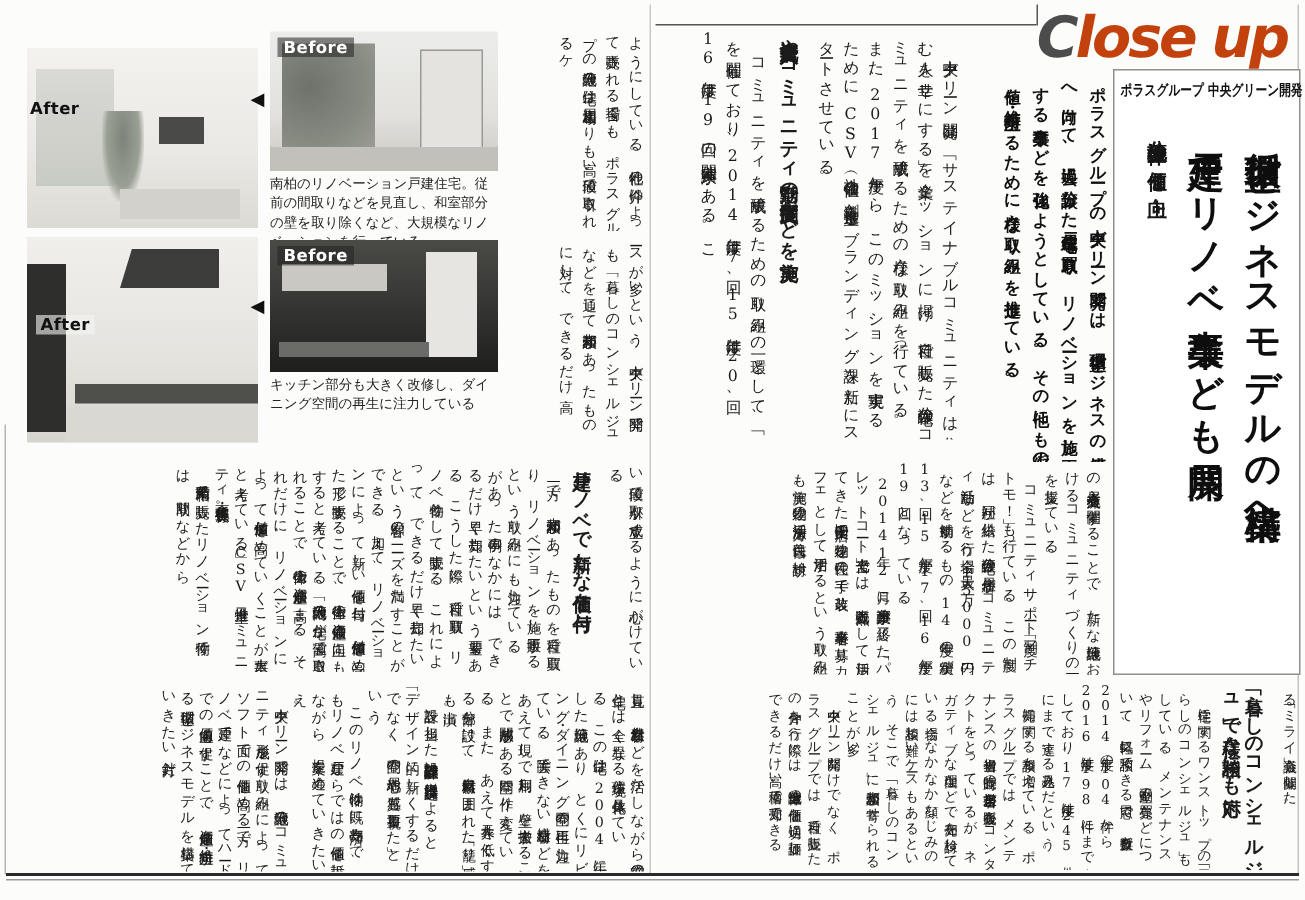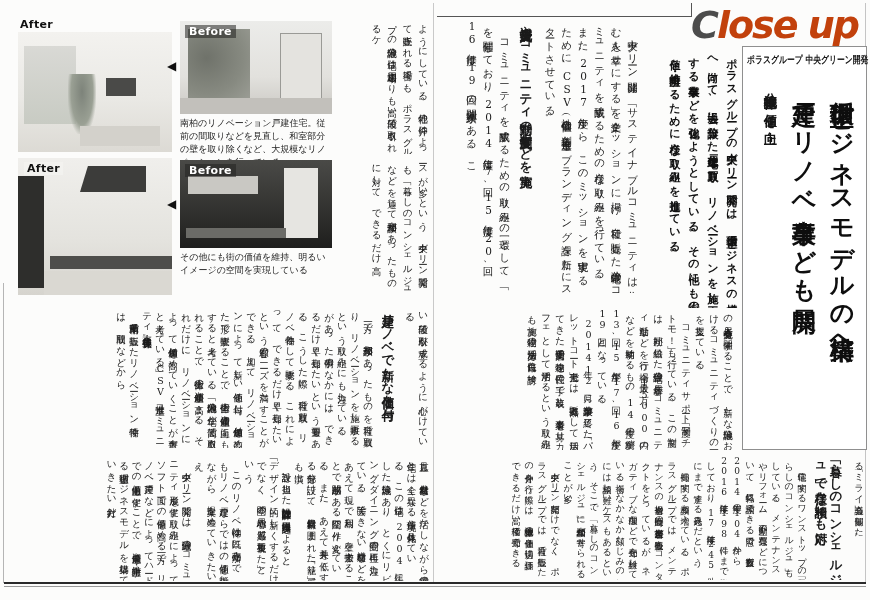--- a/index.html
+++ b/index.html
@@ -33,21 +33,21 @@
           font-weight:bold;font-size:10px;white-space:nowrap;transform:scaleX(0.78);transform-origin:left top;color:#111;}
   #hl-wrap{position:absolute;top:36px;right:6px;left:2px;bottom:6px;writing-mode:vertical-rl;text-orientation:upright;overflow:hidden;}
   .hl-line{font-size:24px;font-weight:bold;line-height:36px;letter-spacing:1.5px;margin:0;color:#0e0e0e;}
   .hl-line+.hl-line{margin-block-start:2px;}
   .hl-sub{font-size:13px;font-weight:bold;line-height:20px;letter-spacing:1px;margin:0;margin-block-start:6px;
           font-family:"DejaVu Sans","Liberation Sans",sans-serif;color:#161616;}
   
   .photo{position:absolute;overflow:hidden;background:#ddd;text-align:center;}
   .ph-label{position:absolute;z-index:3;font-family:"DejaVu Sans","Liberation Sans",sans-serif;
             font-weight:600;font-size:11px;letter-spacing:0.3px;}
-  .ph-label.dark{color:#111;}
+  .ph-label.dark{color:#111;margin-top:48px;}
   .ph-label.light{color:#fff;background:rgba(35,35,33,0.55);padding:0 4px;}
   .caption{position:absolute;font-family:"DejaVu Sans","Liberation Sans",sans-serif;
            font-size:9px;line-height:1.45;color:#232323;}
   .tri{position:absolute;color:#111;font-size:12px;line-height:1;}
   .deco{position:absolute;}
   
   #ph-a1{left:18px;top:32px;width:154px;height:120px;background:linear-gradient(180deg,#f3f2ef 0%,#eae9e5 55%,#dcdad4 100%);}
   #ph-b1{left:180px;top:21px;width:152px;height:93px;background:linear-gradient(180deg,#ececea 0%,#e2e1dd 60%,#c9c7c2 100%);}
   #ph-a2{left:18px;top:158px;width:154px;height:137px;background:linear-gradient(180deg,#f0efec 0%,#e4e3de 60%,#d6d4ce 100%);}
   #ph-b2{left:180px;top:160px;width:152px;height:88px;background:linear-gradient(180deg,#4a4a47 0%,#2c2c2a 70%,#1e1e1d 100%);}
@@ -120,21 +120,21 @@
     <div class="deco" style="left:26px;bottom:0;right:0;height:24px;background:#dad8d2;"></div>
     <div class="ph-label dark" style="left:6px;top:4px;color:#111;background:rgba(245,245,242,0.6);padding:0 3px;">After</div>
   </div>
   <div class="tri" style="left:167px;top:198px;">◀</div>
   <div id="ph-b2" class="photo">
     <div class="deco" style="right:14px;top:8px;width:34px;height:70px;background:#e6e5e1;"></div>
     <div class="deco" style="left:8px;top:16px;width:70px;height:18px;background:#c9c8c3;"></div>
     <div class="deco" style="left:6px;bottom:10px;width:100px;height:10px;background:#6b6b67;"></div>
     <div class="ph-label light" style="left:5px;top:4px;">Before</div>
   </div>
-  <div class="caption" style="left:180px;top:251px;width:152px;">その他にも街の価値を維持、明るいイメージの空間を実現している</div>
+  <div class="caption" style="left:180px;top:251px;width:152px;">キッチン部分も大きく改修し、ダイニング空間の再生に注力している</div>
 
   <div id="sidecol1" class="vtext">
       <p class="seg">ようにしている。他社の仲介によって販売される場合でも、ポラスグループの分譲地の住宅は周辺相場よりも高い値段で取引されるケ</p>
     </div>
   <div id="sidecol2" class="vtext">
       <p class="seg">ースが多いという。中央グリーン開発でも、「暮らしのコンシェルジュ」などを通して売却相談があったものに対して、できるだけ高</p>
     </div>
   <div id="band3" class="vtext">
       <p class="seg">い値段で取引が成立するように心がけている。</p>
       <p class="seg sub">戸建リノベで新たな価値を付与</p>

